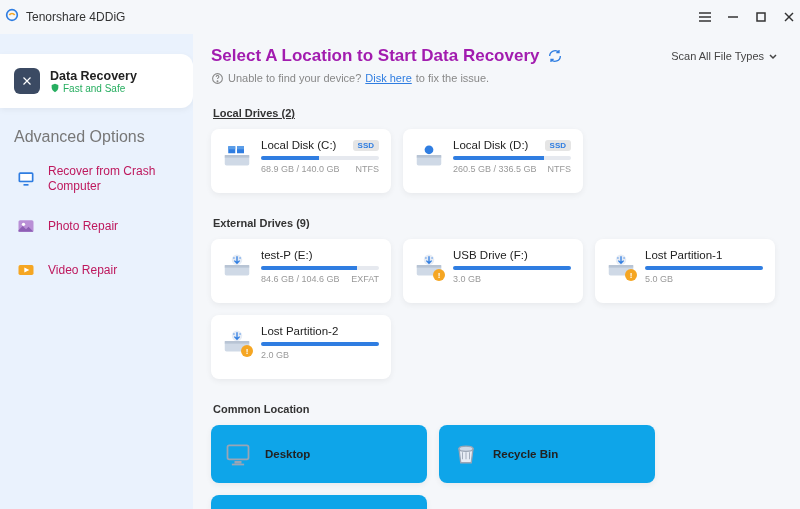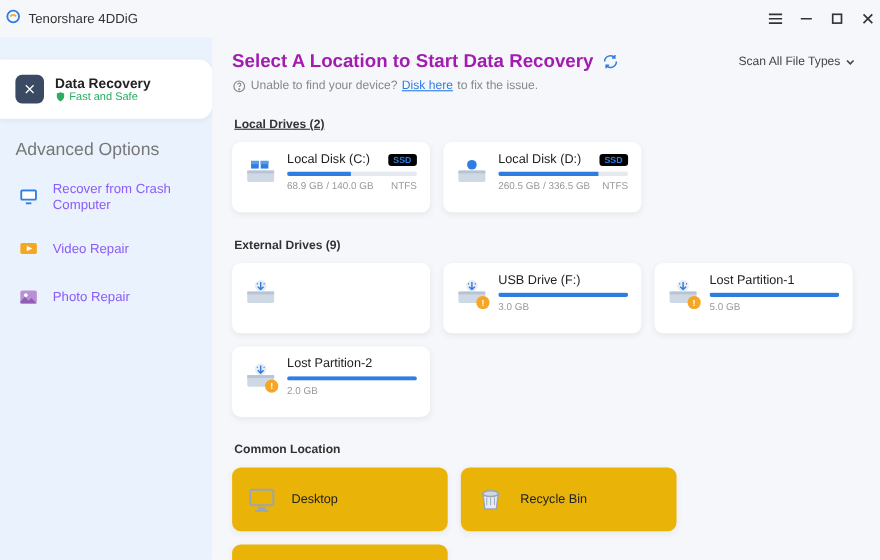--- a/index.html
+++ b/index.html
@@ -14,21 +14,21 @@
 .layout { display:flex; height:calc(509px - 34px); }
 .sidebar { width:193px; background:#eaf2fd; padding-top:20px; }
 .side-main { background:#fff; margin:0; padding:14px 14px 14px 14px; display:flex; align-items:center; gap:10px; border-radius:0 12px 12px 0; box-shadow:0 2px 6px rgba(0,0,0,0.05); }
 .side-main .tool-icon { width:26px; height:26px; background:#3b4a63; border-radius:6px; display:flex; align-items:center; justify-content:center; color:#fff; }
 .side-main .tool-icon svg { width:14px; height:14px; }
 .side-main .labels { display:flex; flex-direction:column; }
 .side-main .name { font-size:12.5px; font-weight:600; color:#222; }
 .side-main .sub { font-size:10px; color:#27ae60; display:flex; align-items:center; gap:3px; }
 .side-main .shield { width:10px; height:10px; }
 .adv-label { font-size:16px; color:#777; padding:20px 14px 8px 14px; }
-.adv-item { display:flex; align-items:center; gap:10px; padding:10px 14px; cursor:pointer; font-size:12px; color:#8b5cf6; }
+.adv-item { display:flex; align-items:center; gap:10px; padding:10px 14px; cursor:pointer; font-size:12px; color:#be185d; }
 .adv-item .ico { width:24px; height:24px; display:flex; align-items:center; justify-content:center; }
 .adv-item .ico svg { width:20px; height:20px; }
 .adv-item .txt { line-height:1.25; }
 
 .main { flex:1; background:#f5f7fa; padding:12px 22px 0 18px; overflow:hidden; }
 .head-row { display:flex; align-items:center; justify-content:space-between; }
 .head-left { display:flex; align-items:center; gap:8px; }
 .page-title { font-size:17px; font-weight:700; color:#a21caf; }
 .refresh-icon { width:16px; height:16px; color:#2f7de1; }
 .scan-types { font-size:11px; color:#444; cursor:pointer; display:flex; align-items:center; gap:4px; }
@@ -38,27 +38,27 @@
 
 .section-label { font-size:11px; font-weight:600; color:#333; margin:24px 0 10px 2px; }
 .section-label.first { margin-top:22px;text-decoration:underline; }
 .cards-row { display:flex; gap:12px; flex-wrap:wrap; }
 .drive-card { width:180px; height:64px; background:#fff; border-radius:8px; box-shadow:0 2px 6px rgba(0,0,0,0.06); padding:10px 12px 8px 12px; display:flex; gap:10px; cursor:pointer; position:relative; }
 .drive-card .d-icon { width:28px; height:28px; display:flex; align-items:center; justify-content:center; margin-top:2px; position:relative; }
 .drive-card .d-icon svg { width:28px; height:28px; }
 .drive-card .d-body { flex:1; display:flex; flex-direction:column; }
 .drive-card .d-name-row { display:flex; align-items:center; justify-content:space-between; }
 .drive-card .d-name { font-size:11.5px; color:#222; font-weight:500; }
-.drive-card .badge { font-size:8px; padding:1px 5px; border-radius:3px; background:#000000; color:#2f7de1; font-weight:600; }
+.drive-card .badge { font-size:8px; padding:1px 5px; border-radius:3px; background:#e5e5e5; color:#2f7de1; font-weight:600; }
 .drive-card .bar { width:100%; height:4px; background:#e6e9ef; border-radius:3px; margin-top:5px; overflow:hidden; }
 .drive-card .bar .fill { height:100%; background:#2f7de1; }
 .drive-card .d-sub { display:flex; justify-content:space-between; font-size:9px; color:#999; margin-top:4px; }
 .warn-dot { position:absolute; bottom:-2px; right:-2px; width:12px; height:12px; background:#f5a623; border-radius:50%; display:flex; align-items:center; justify-content:center; color:#fff; font-size:8px; font-weight:700; }
 
-.loc-card { width:196px; height:58px; background:#eab308; border-radius:8px; box-shadow:0 2px 6px rgba(0,0,0,0.06); padding:10px 12px; display:flex; gap:12px; align-items:center; cursor:pointer; }
+.loc-card { width:216px; height:58px; background:#0ea5e9; border-radius:8px; box-shadow:0 2px 6px rgba(0,0,0,0.06); padding:10px 12px; display:flex; gap:12px; align-items:center; cursor:pointer;font-weight:bold; }
 .loc-card .l-icon { width:30px; height:30px; display:flex; align-items:center; justify-content:center; }
 .loc-card .l-icon svg { width:28px; height:28px; }
 .loc-card .l-name { font-size:11.5px; color:#222; }
 </style>
 </head>
 <body>
 
 <div class="titlebar">
   <div class="logo-wrap">
     <span class="logo-icon">
@@ -122,35 +122,35 @@
             <rect x="3" y="4" width="18" height="12" rx="2" fill="#2f7de1"></rect>
             <rect x="5" y="6" width="14" height="8" fill="#fff"></rect>
             <rect x="9" y="18" width="6" height="2" fill="#2f7de1"></rect>
           </svg>
         </div>
       <span class="txt" style="max-width:120px;">Recover from Crash Computer</span>
     </div>
     <div class="adv-item">
       <div class="ico">
           <svg viewBox="0 0 24 24">
-            <rect x="3" y="6" width="18" height="12" rx="2" fill="#f5a623"></rect>
-            <path d="M10 9l6 3-6 3V9z" fill="#fff"></path>
+            <rect x="3" y="5" width="18" height="14" rx="2" fill="#b98fd6"></rect>
+            <circle cx="9" cy="10" r="2" fill="#fff"></circle>
+            <path d="M3 17l5-5 4 4 3-3 6 6v0H3z" fill="#8e5fb5"></path>
           </svg>
         </div>
-      <span class="txt">Video Repair</span>
+      <span class="txt">Photo Repair</span>
     </div>
     <div class="adv-item">
       <div class="ico">
           <svg viewBox="0 0 24 24">
-            <rect x="3" y="5" width="18" height="14" rx="2" fill="#b98fd6"></rect>
-            <circle cx="9" cy="10" r="2" fill="#fff"></circle>
-            <path d="M3 17l5-5 4 4 3-3 6 6v0H3z" fill="#8e5fb5"></path>
+            <rect x="3" y="6" width="18" height="12" rx="2" fill="#f5a623"></rect>
+            <path d="M10 9l6 3-6 3V9z" fill="#fff"></path>
           </svg>
         </div>
-      <span class="txt">Photo Repair</span>
+      <span class="txt">Video Repair</span>
     </div>
   </div>
 
   <div class="main">
     <div class="head-row">
       <div class="head-left">
         <span class="page-title">Select A Location to Start Data Recovery</span>
         <svg class="refresh-icon" viewBox="0 0 24 24" fill="none" stroke="currentColor" stroke-width="2">
             <path d="M4 12a8 8 0 0 1 14-5.3M20 12a8 8 0 0 1-14 5.3M18 3v4h-4M6 21v-4h4"></path>
           </svg>
@@ -228,20 +228,32 @@
     <div class="cards-row" id="external-row">
         <div class="drive-card">
     <div class="d-icon">
             <svg viewBox="0 0 32 32">
               <rect x="2" y="16" width="28" height="12" rx="2" fill="#cfd9e6"></rect>
               <rect x="2" y="16" width="28" height="3" fill="#b8c4d4"></rect>
               <circle cx="16" cy="10" r="6" fill="#e6ecf5"></circle>
               <path d="M16 6v8M13 11l3 3 3-3M13 8h-1M19 8h1" stroke="#2f7de1" stroke-width="1.5" fill="none"></path>
             </svg>
           </div>
+    <div class="d-body">
+      <div class="d-name-row">
+              <span class="d-name">test-P (E:)</span>
+            </div>
+      <div class="bar">
+              <div class="fill" style="width:81%"></div>
+            </div>
+      <div class="d-sub">
+              <span>84.6 GB / 104.6 GB</span>
+              <span>EXFAT</span>
+            </div>
+    </div>
   </div>
         <div class="drive-card">
     <div class="d-icon">
             <svg viewBox="0 0 32 32">
               <rect x="2" y="16" width="28" height="12" rx="2" fill="#cfd9e6"></rect>
               <rect x="2" y="16" width="28" height="3" fill="#b8c4d4"></rect>
               <circle cx="16" cy="10" r="6" fill="#e6ecf5"></circle>
               <path d="M16 6v8M13 11l3 3 3-3M13 8h-1M19 8h1" stroke="#2f7de1" stroke-width="1.5" fill="none"></path>
             </svg>
             <div class="warn-dot">!</div>

